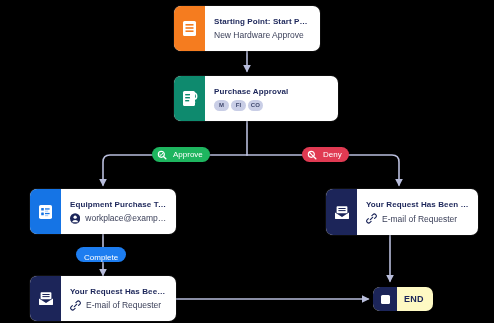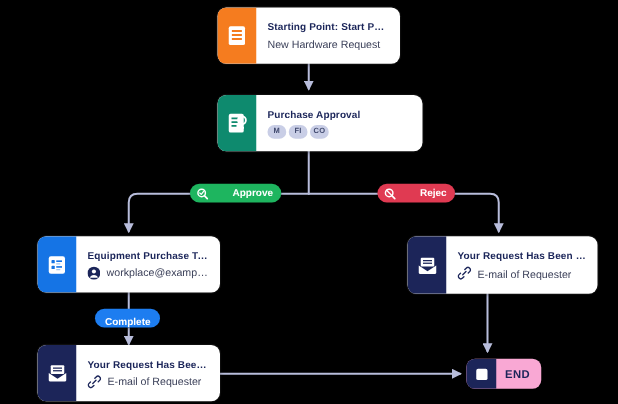--- a/index.html
+++ b/index.html
@@ -103,40 +103,40 @@
     align-items: center;
     justify-content: center;
     letter-spacing: 0.2px;
   }
 
   
   .pill {
     position: absolute;
     display: flex;
     align-items: center;
-    gap: 19px;
+    gap: 6px;
     height: 15px;
     padding: 0 7px 0 5px;
     border-radius: 8px;
     font-size: 8px;
-    font-weight: bold;
+    font-weight: normal;
     color: #ffffff;
     white-space: nowrap;
     box-shadow: 0 1px 2px rgba(0,0,0,0.3);
   }
   .pill-approve  { background: #1eb55f; }
   .pill-deny     { background: #e03a52; }
   .pill-complete { background: #1d7df0; padding: 0 8px; }
 
   
   .end-node {
     position: absolute;
     display: flex;
     align-items: center;
-    background: #f9a8d4;
+    background: #fef9c3;
     border-radius: 7px;
     box-shadow: 0 1px 3px rgba(0,0,0,0.35);
     overflow: hidden;
     height: 24px;
   }
   .end-square {
     width: 24px;
     height: 24px;
     background: #1c2559;
     display: flex;
@@ -194,21 +194,21 @@
     <div class="node-icon strip-orange">
       <svg class="svg-ico" width="15" height="17" viewBox="0 0 15 17" aria-hidden="true">
         <rect x="1" y="1" width="13" height="15" rx="1.5" fill="#ffffff"></rect>
         <rect x="3.5" y="4" width="8" height="1.6" fill="#f57c1f"></rect>
         <rect x="3.5" y="7.2" width="8" height="1.6" fill="#f57c1f"></rect>
         <rect x="3.5" y="10.4" width="8" height="1.6" fill="#f57c1f"></rect>
       </svg>
     </div>
     <div class="node-body">
       <div class="node-title">Starting Point: Start Point</div>
-      <div class="node-sub">New Hardware Request</div>
+      <div class="node-sub">New Hardware Approve</div>
     </div>
   </div>
 
   <div class="node" id="node-approval" style="left:174px; top:76px; width:164px; height:45px;">
     <div class="node-icon strip-green">
       <svg class="svg-ico" width="16" height="17" viewBox="0 0 16 17" aria-hidden="true">
         <rect x="1" y="1" width="12" height="15" rx="1.5" fill="#ffffff"></rect>
         <rect x="3.2" y="4" width="5" height="1.4" fill="#0e8a6e"></rect>
         <rect x="3.2" y="7" width="5" height="1.4" fill="#0e8a6e"></rect>
         <rect x="3.2" y="10" width="4" height="1.4" fill="#0e8a6e"></rect>
@@ -234,21 +234,21 @@
     </svg>
     <span>Approve</span>
   </div>
 
   <div class="pill pill-deny" style="left:302px; top:147px;">
     <svg class="svg-ico" width="10" height="10" viewBox="0 0 12 12" aria-hidden="true">
       <circle cx="5.2" cy="5.2" r="3.6" fill="none" stroke="#ffffff" stroke-width="1.4"></circle>
       <path d="M 7.8 7.8 L 10.6 10.6" stroke="#ffffff" stroke-width="1.6" stroke-linecap="round"></path>
       <path d="M 2.7 2.7 L 7.7 7.7" stroke="#ffffff" stroke-width="1.3" stroke-linecap="round"></path>
     </svg>
-    <span>Rejec</span>
+    <span>Deny</span>
   </div>
 
   <div class="node" id="node-equipment" style="left:30px; top:189px; width:146px; height:45px;">
     <div class="node-icon strip-blue">
       <svg class="svg-ico" width="15" height="16" viewBox="0 0 15 16" aria-hidden="true">
         <rect x="1" y="1" width="13" height="14" rx="1.8" fill="#ffffff"></rect>
         <rect x="3.2" y="4" width="2.6" height="2.6" rx="0.5" fill="#1574e5"></rect>
         <rect x="3.2" y="8.6" width="2.6" height="2.6" rx="0.5" fill="#1574e5"></rect>
         <rect x="7" y="4.3" width="4.6" height="1.3" fill="#1574e5"></rect>
         <rect x="7" y="6.6" width="3.2" height="1" fill="#9fc6f4"></rect>

